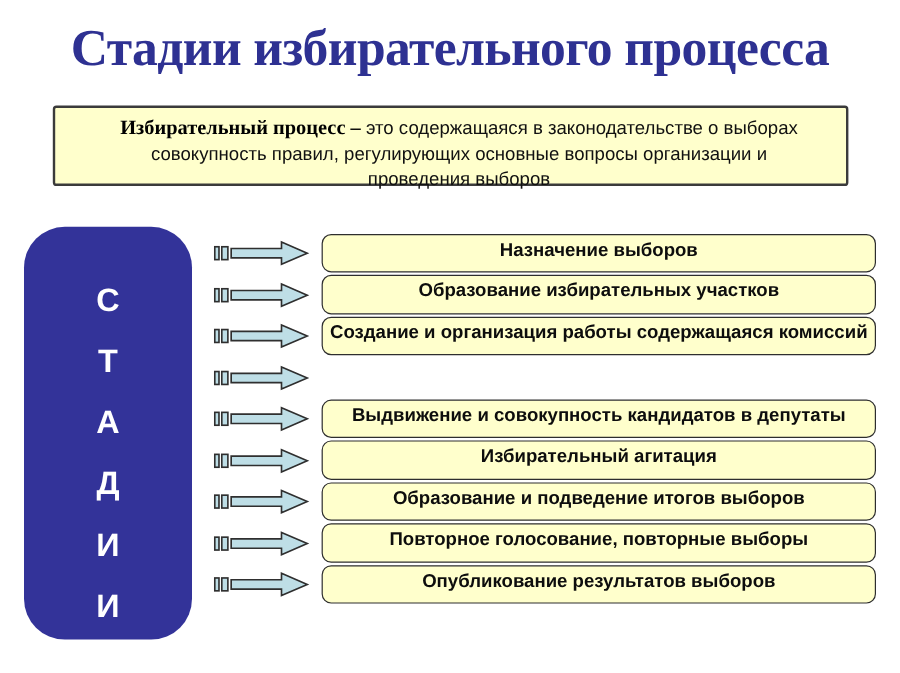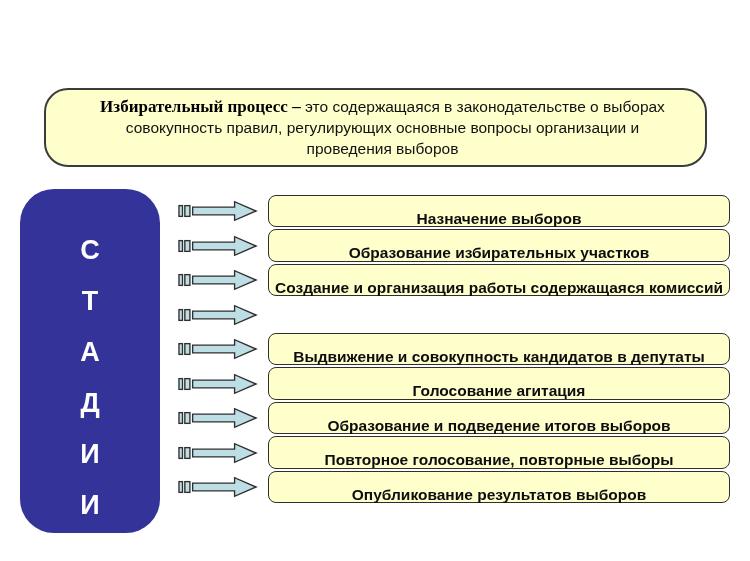--- a/index.html
+++ b/index.html
@@ -26,24 +26,24 @@
     font-size: 43px;
     letter-spacing: -0.5px;
     color: #2E3192;
   }
 
   .def-box {
     position: absolute;
     left: 44px;
     top: 88px;
     width: 663px;
-    height: 79px;
+    height: 67px;
     background: #FFFFCC;
     border: 2px solid #3b3b3b;
-    border-radius: 24px;
+    border-radius: 3px;
     padding: 6px 26px 0 40px;
     text-align: center;
     font-size: 15.5px;
     line-height: 21px;
     color: #111111;
   }
   .def-term {
     font-family: "Liberation Serif", serif;
     font-weight: 700;
     font-size: 17px;
@@ -95,34 +95,35 @@
   .stage-box {
     flex: 1 1 auto;
     margin-left: 10px;
     height: 100%;
     background: #FFFFCC;
     border: 1.6px solid #2e2e2e;
     border-radius: 8px;
     display: flex;
     justify-content: center;
     align-items: flex-start;
-    padding-top: 14px;
+    padding-top: 4px;
     font-weight: 700;
     font-size: 15.5px;
     line-height: 18px;
     color: #0d0d0d;
     text-align: center;
     white-space: nowrap;
   }
 </style>
 </head>
 <body>
 
 <div class="slide">
 
+  <h1 class="title">Стадии избирательного процесса</h1>
 
   <div class="def-box">
     <span class="def-term">Избирательный процесс –</span> 
     <span class="def-body">это содержащаяся в законодательстве о выборах совокупность правил, регулирующих основные вопросы организации и проведения выборов</span>
   </div>
 
   <div class="stadii-panel">
     <div class="stadii-letter">С</div>
     <div class="stadii-letter">Т</div>
     <div class="stadii-letter">А</div>
@@ -177,21 +178,21 @@
       </svg>
       <div class="stage-box">Выдвижение и совокупность кандидатов в депутаты</div>
     </div>
 
     <div class="stage-row">
       <svg class="arrow-icon" viewBox="0 0 82 22">
         <rect x="1" y="5.5" width="3.6" height="11" fill="#BEDEE6" stroke="#2F2F2F" stroke-width="1.4"></rect>
         <rect x="7" y="5.5" width="5.2" height="11" fill="#BEDEE6" stroke="#2F2F2F" stroke-width="1.4"></rect>
         <polygon points="15,7 58,7 58,1.5 80,11 58,20.5 58,15 15,15" fill="#BEDEE6" stroke="#2F2F2F" stroke-width="1.4"></polygon>
       </svg>
-      <div class="stage-box">Голосование агитация</div>
+      <div class="stage-box">Избирательный агитация</div>
     </div>
 
     <div class="stage-row">
       <svg class="arrow-icon" viewBox="0 0 82 22">
         <rect x="1" y="5.5" width="3.6" height="11" fill="#BEDEE6" stroke="#2F2F2F" stroke-width="1.4"></rect>
         <rect x="7" y="5.5" width="5.2" height="11" fill="#BEDEE6" stroke="#2F2F2F" stroke-width="1.4"></rect>
         <polygon points="15,7 58,7 58,1.5 80,11 58,20.5 58,15 15,15" fill="#BEDEE6" stroke="#2F2F2F" stroke-width="1.4"></polygon>
       </svg>
       <div class="stage-box">Образование и подведение итогов выборов</div>
     </div>

